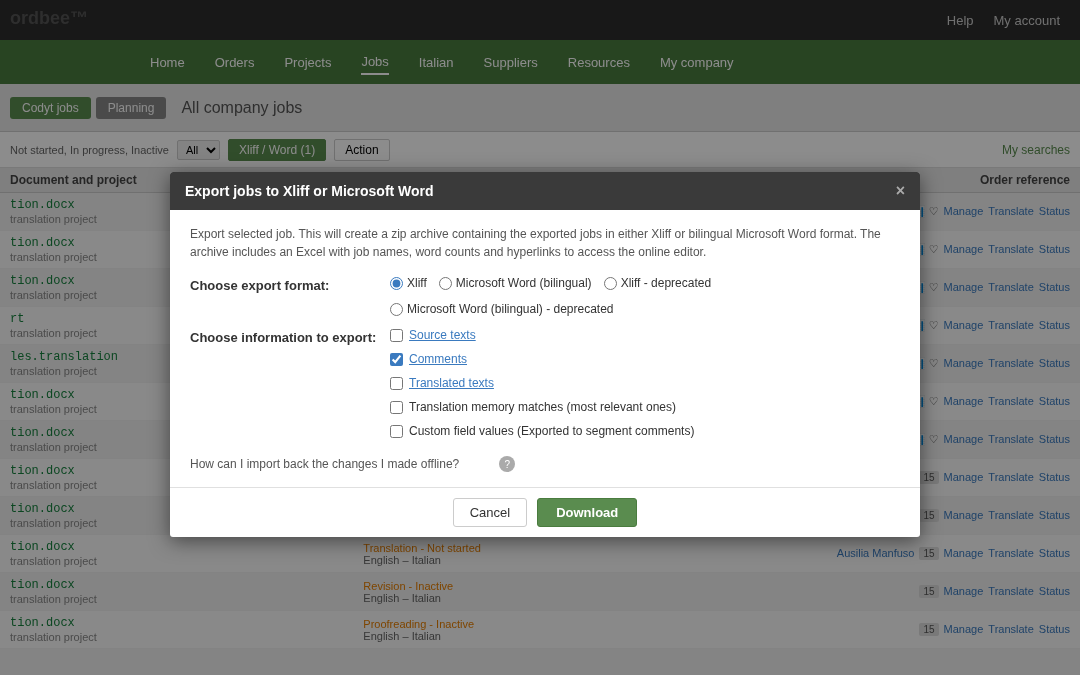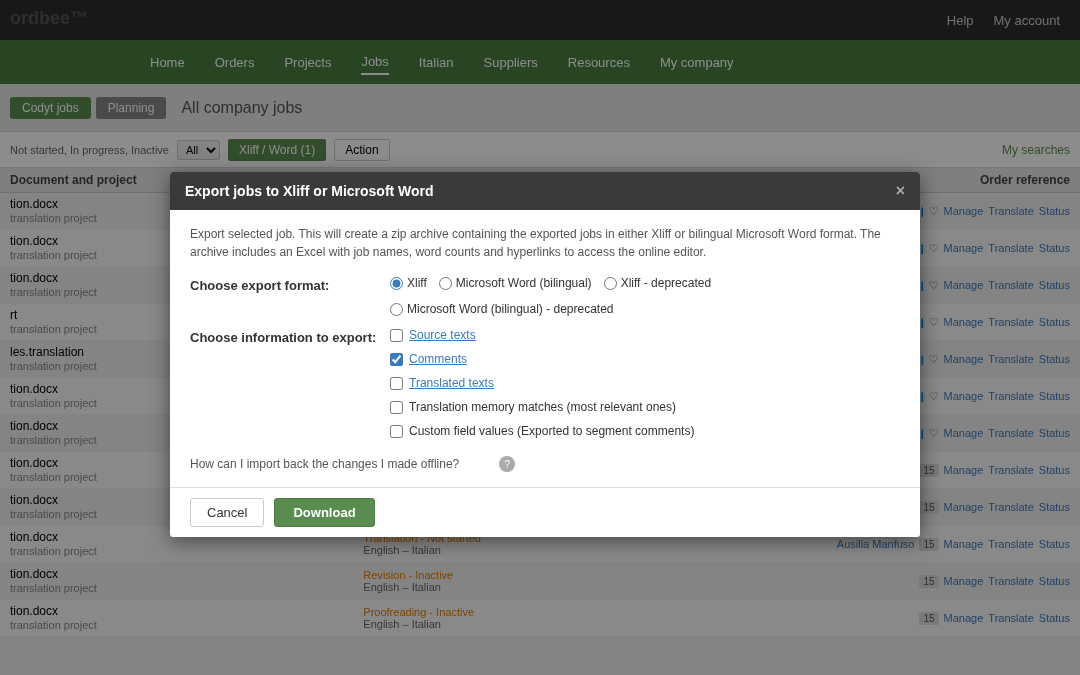--- a/index.html
+++ b/index.html
@@ -31,21 +31,21 @@
     .table-header { display: flex; background: #e8e8e8; padding: 5px 10px; font-size: 12px; font-weight: bold; color: #444; border-bottom: 1px solid #ccc; }
     .col-main { flex: 2; }
     .col-curr { flex: 2; }
     .col-ref { flex: 2; text-align: right; }
 
     .table-row { display: flex; align-items: center; padding: 4px 10px; border-bottom: 1px solid #eee; font-size: 12px; }
     .table-row:nth-child(even) { background: #f9f9f9; }
     .col-doc { flex: 2; }
     .col-status { flex: 2; color: #e67e00; font-size: 11px; }
     .col-actions { flex: 2; display: flex; gap: 5px; justify-content: flex-end; color: #555; font-size: 11px; }
-    .doc-name { color: #000000; font-size: 12px; }
+    .doc-name { color: #15803d; font-size: 12px; font-family: Liberation Mono, monospace; }
     .doc-sub { font-size: 11px; color: #888; }
     .lang-info { font-size: 11px; color: #666; }
     .num-badge { background: #ddd; border-radius: 2px; padding: 1px 4px; font-size: 10px; color: #555; }
     .action-link { color: #3a7abf; cursor: pointer; font-size: 11px; }
 
     
     .overlay { position: absolute; inset: 0; background: rgba(0,0,0,0.45); z-index: 10; }
 
     
     .modal { position: absolute; top: 172px; left: 170px; width: 750px; background: #fff; border-radius: 3px; box-shadow: 0 4px 20px rgba(0,0,0,0.5); z-index: 20; }
@@ -54,21 +54,21 @@
     .modal-body { padding: 15px 20px; }
     .modal-desc { font-size: 12px; color: #555; margin-bottom: 15px; line-height: 1.5; }
     .modal-row { display: flex; align-items: flex-start; margin-bottom: 12px; }
     .modal-label { width: 200px; font-size: 13px; font-weight: bold; color: #333; flex-shrink: 0; padding-top: 2px; }
     .modal-options { display: flex; flex-wrap: wrap; gap: 12px; align-items: center; }
     .radio-option { display: flex; align-items: center; gap: 4px; font-size: 12px; color: #333; cursor: pointer; }
     .radio-option input[type=radio] { accent-color: #3a7abf; }
     .checkbox-option { display: flex; align-items: center; gap: 6px; font-size: 12px; color: #333; cursor: pointer; margin-bottom: 6px; }
     .checkbox-option input[type=checkbox] { accent-color: #3a7abf; }
     .checkbox-col { display: flex; flex-direction: column; gap: 4px; }
-    .modal-footer { display: flex; justify-content: flex-start; align-items: center; padding: 10px 20px; border-top: 1px solid #e0e0e0; gap: 10px; }
+    .modal-footer { display: flex; justify-content: center; align-items: center; padding: 10px 20px; border-top: 1px solid #e0e0e0; gap: 10px; }
     .btn-cancel { background: #fff; border: 1px solid #ccc; padding: 6px 16px; font-size: 13px; cursor: pointer; border-radius: 3px; color: #333; }
     .btn-download { background: #5a8c4f; border: 1px solid #4a7c3f; padding: 6px 18px; font-size: 13px; cursor: pointer; border-radius: 3px; color: #fff; font-weight: bold; }
     .help-icon { display: inline-flex; align-items: center; justify-content: center; width: 16px; height: 16px; border-radius: 50%; background: #aaa; color: #fff; font-size: 10px; margin-left: 4px; cursor: pointer; }
     .import-link { font-size: 12px; color: #555; display: flex; align-items: center; margin-top: 8px; gap: 36px; }
   </style>
 </head>
 <body>
 
 <div class="bg-ui">
 

